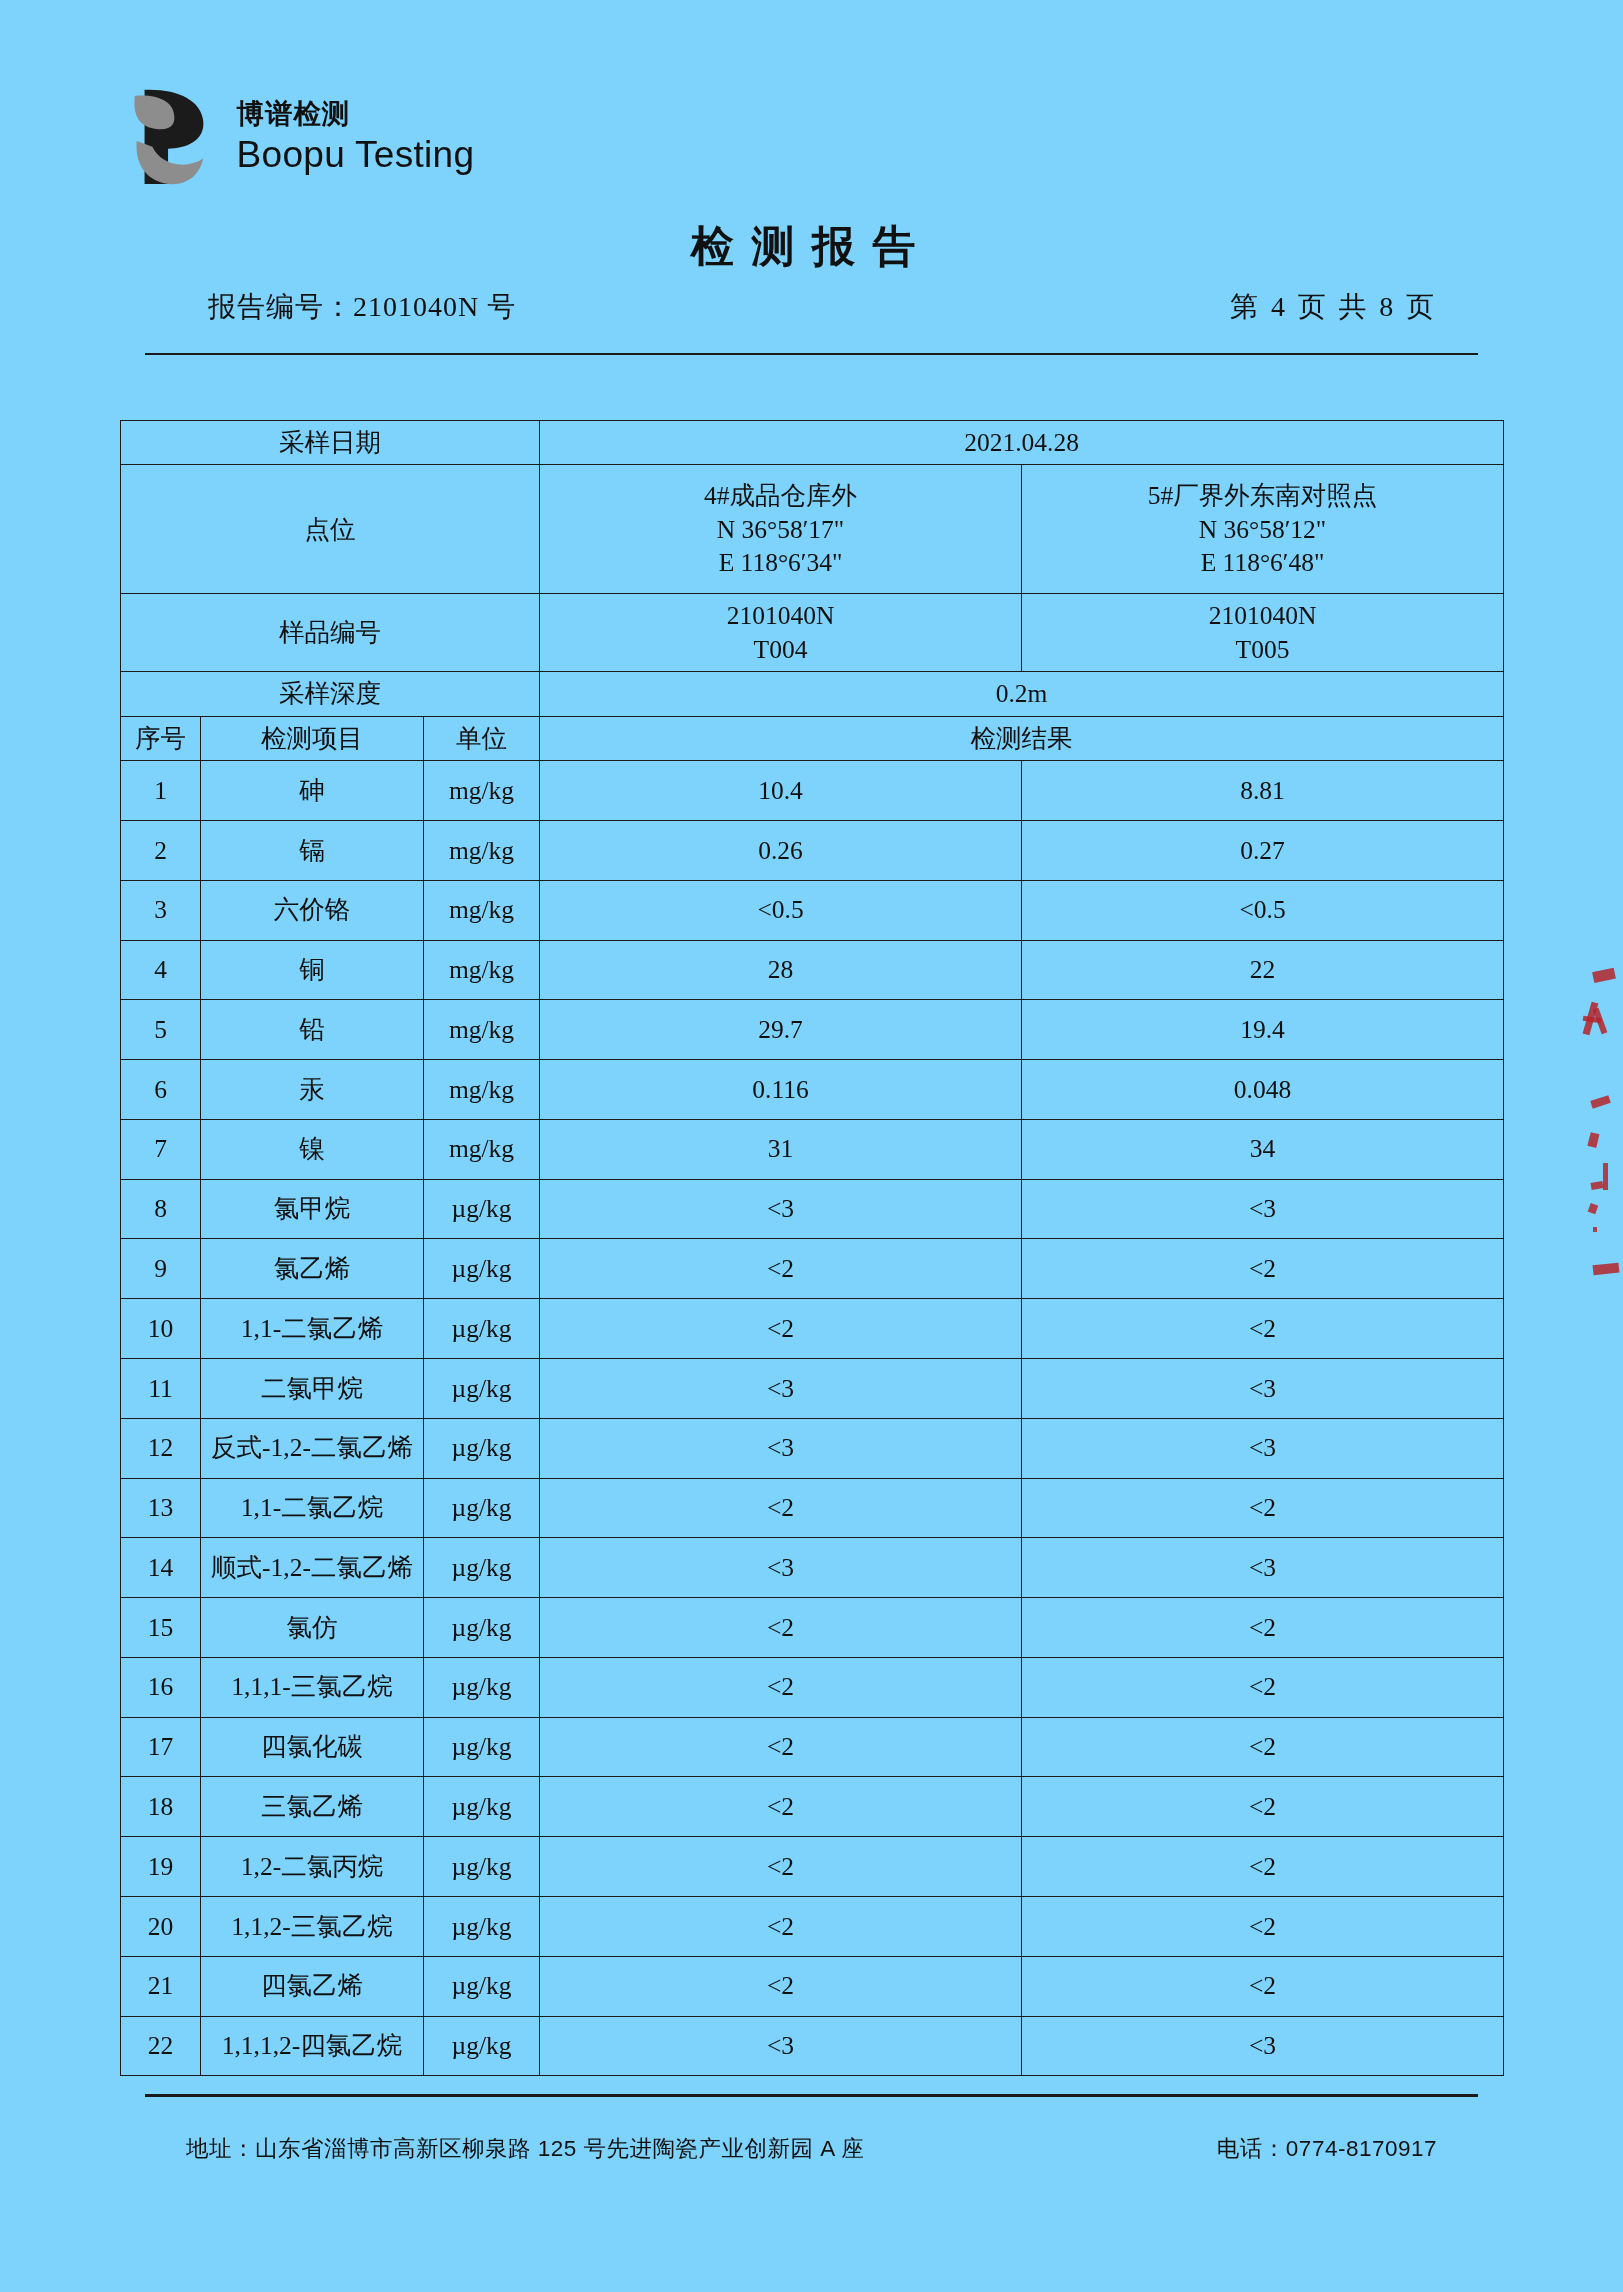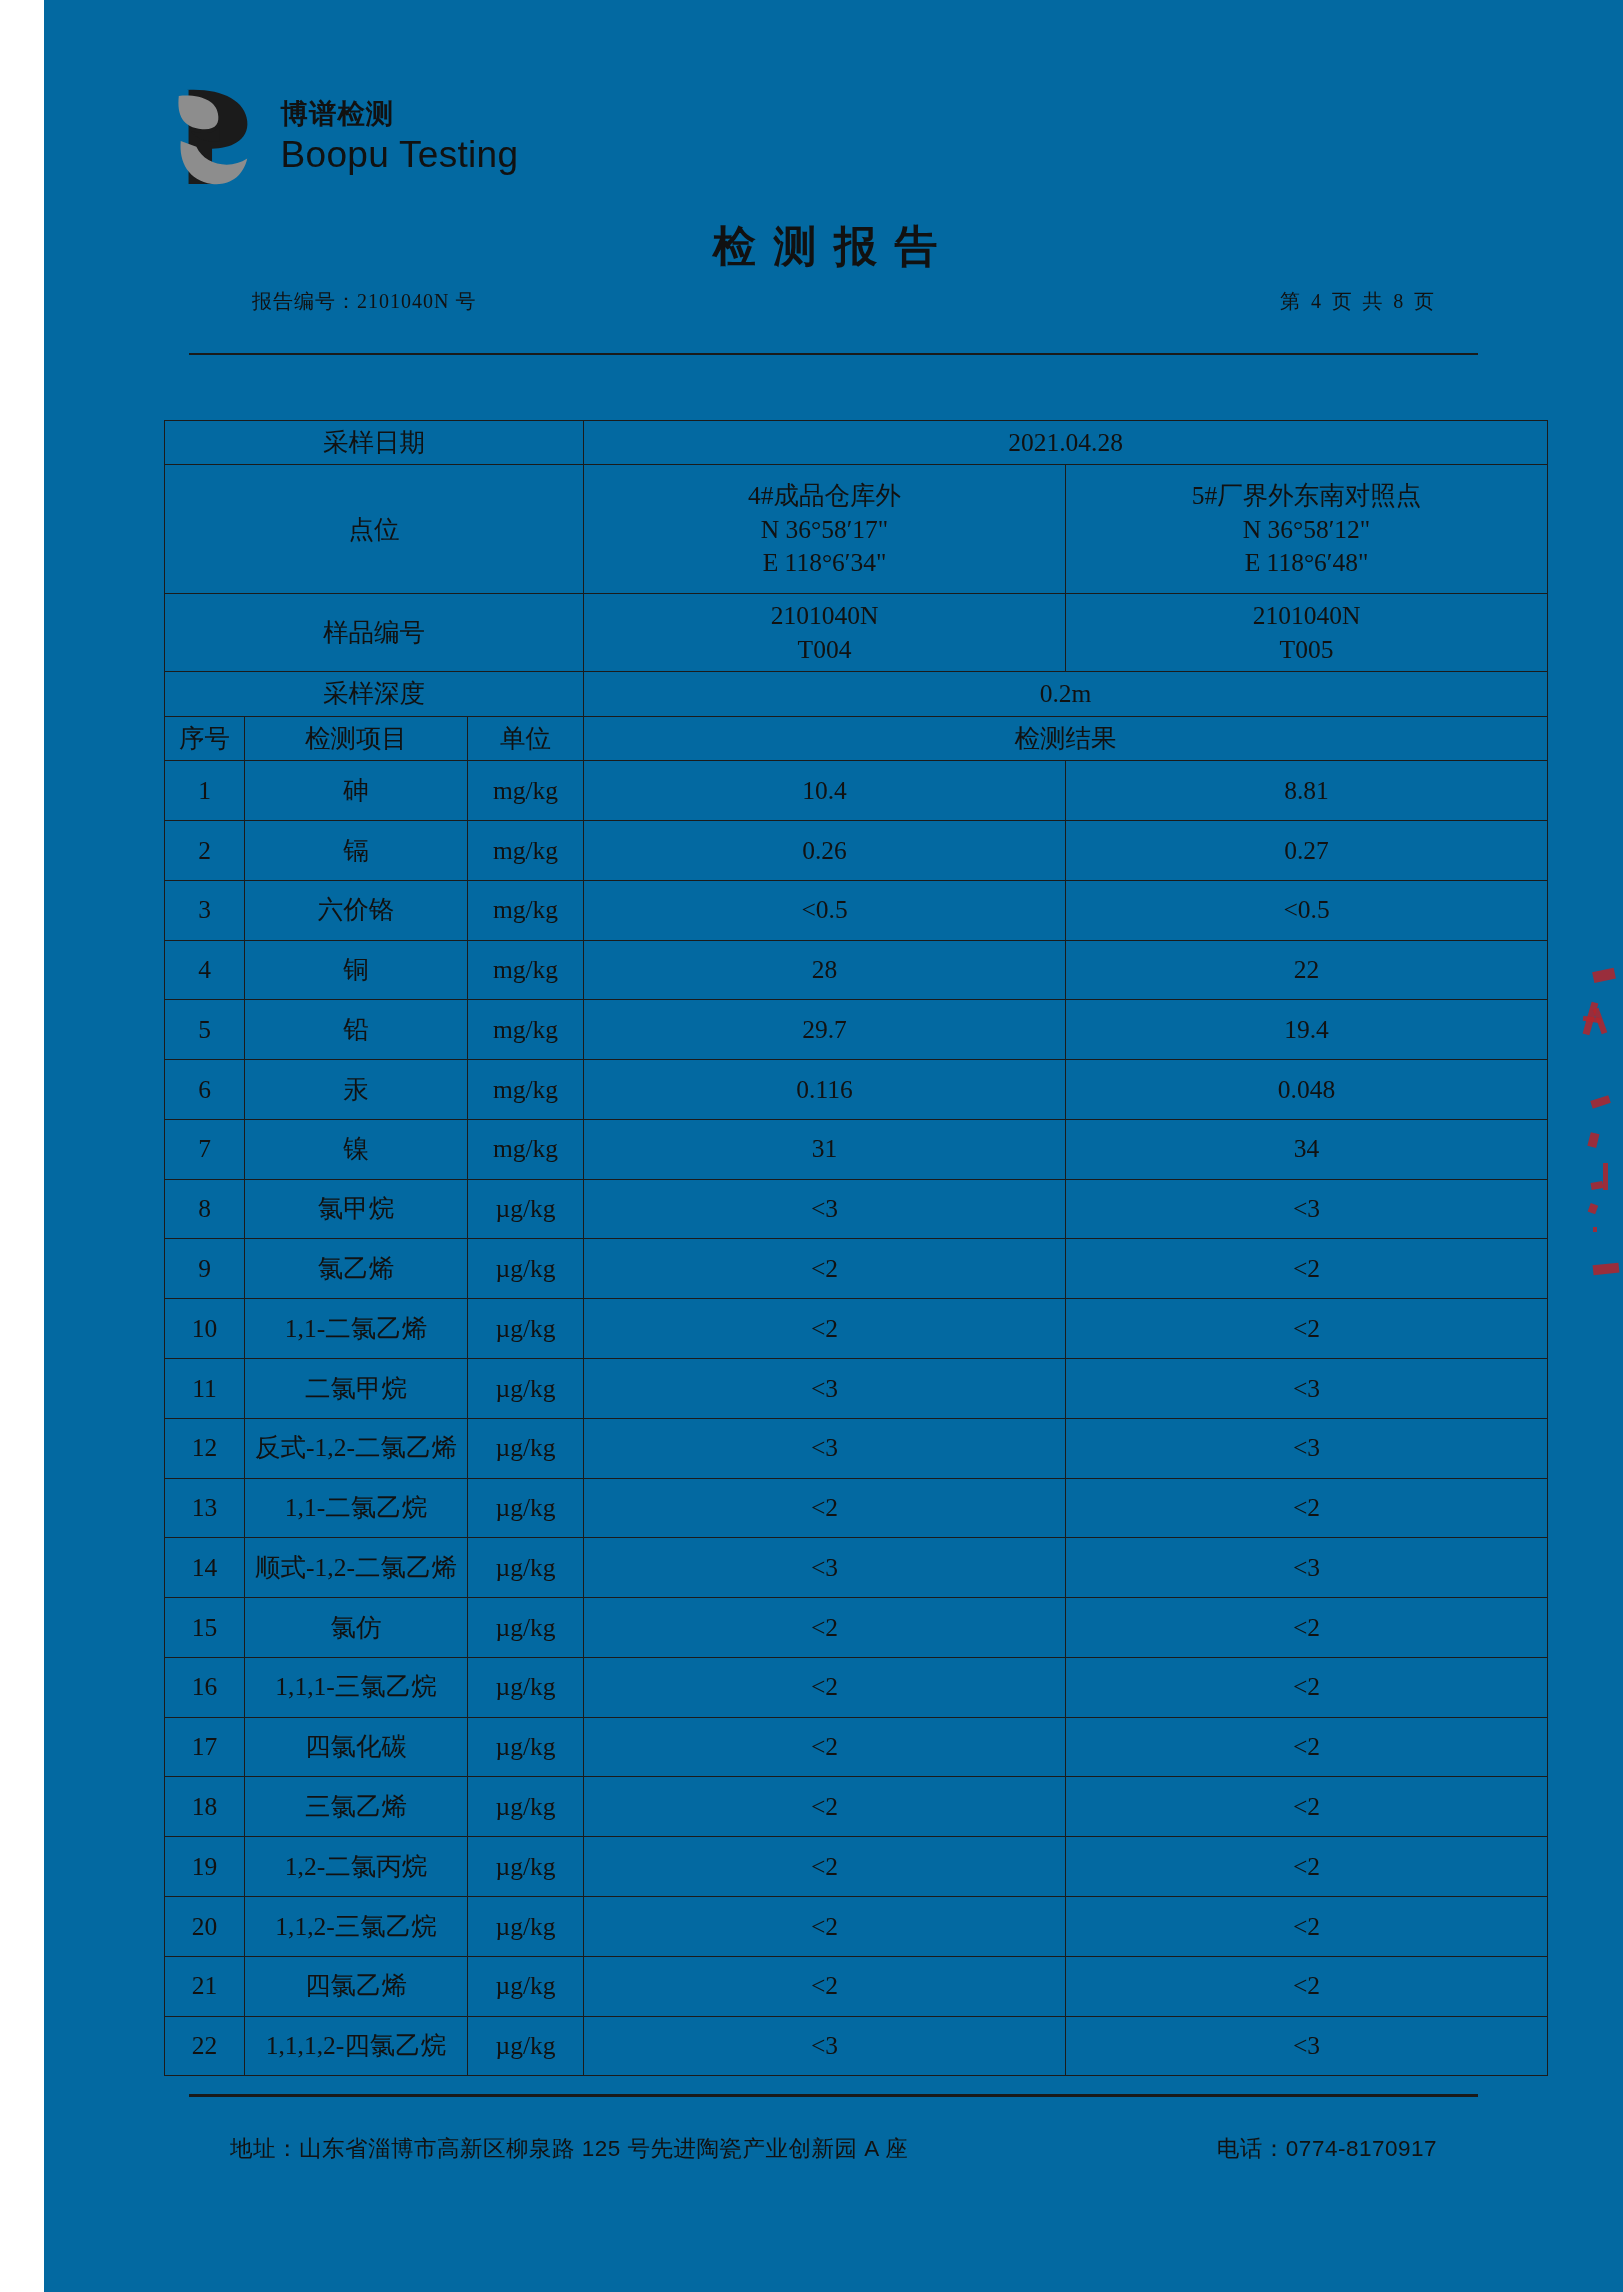--- a/index.html
+++ b/index.html
@@ -12,22 +12,21 @@
     height: 2293px;
     font-family: "Liberation Serif", "DejaVu Serif", serif;
     color: #111111;
     position: relative;
     overflow: hidden;
   }
 
   .page {
     position: absolute;
     inset: 0;
-    background: #0369a1;
-    margin-left: 44px;
+    background: #7dd3fc;
   }
 
   
   .header {
     position: absolute;
     left: 0; right: 0; top: 0;
     height: 265px;
   }
   .logo-block {
     position: absolute;
@@ -73,21 +72,21 @@
   }
 
   .meta-row {
     position: absolute;
     top: 288px;
     left: 208px;
     right: 186px;
     display: flex;
     justify-content: space-between;
     align-items: baseline;
-    font-size: 20px;
+    font-size: 28px;
   }
   .meta-left { letter-spacing: 1px; }
   .meta-right { letter-spacing: 2.9px; }
 
   .rule-top {
     position: absolute;
     left: 145px;
     right: 145px;
     top: 353px;
     border-top: 2.9px solid #1a1a1a;

